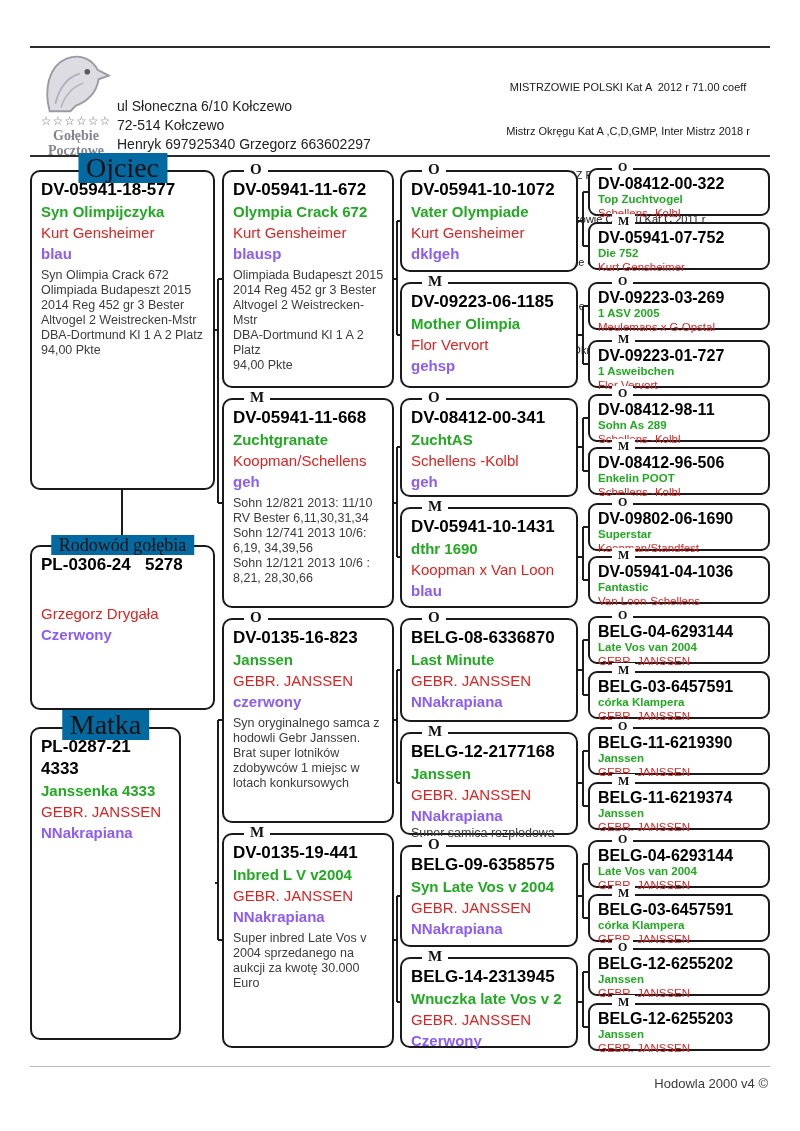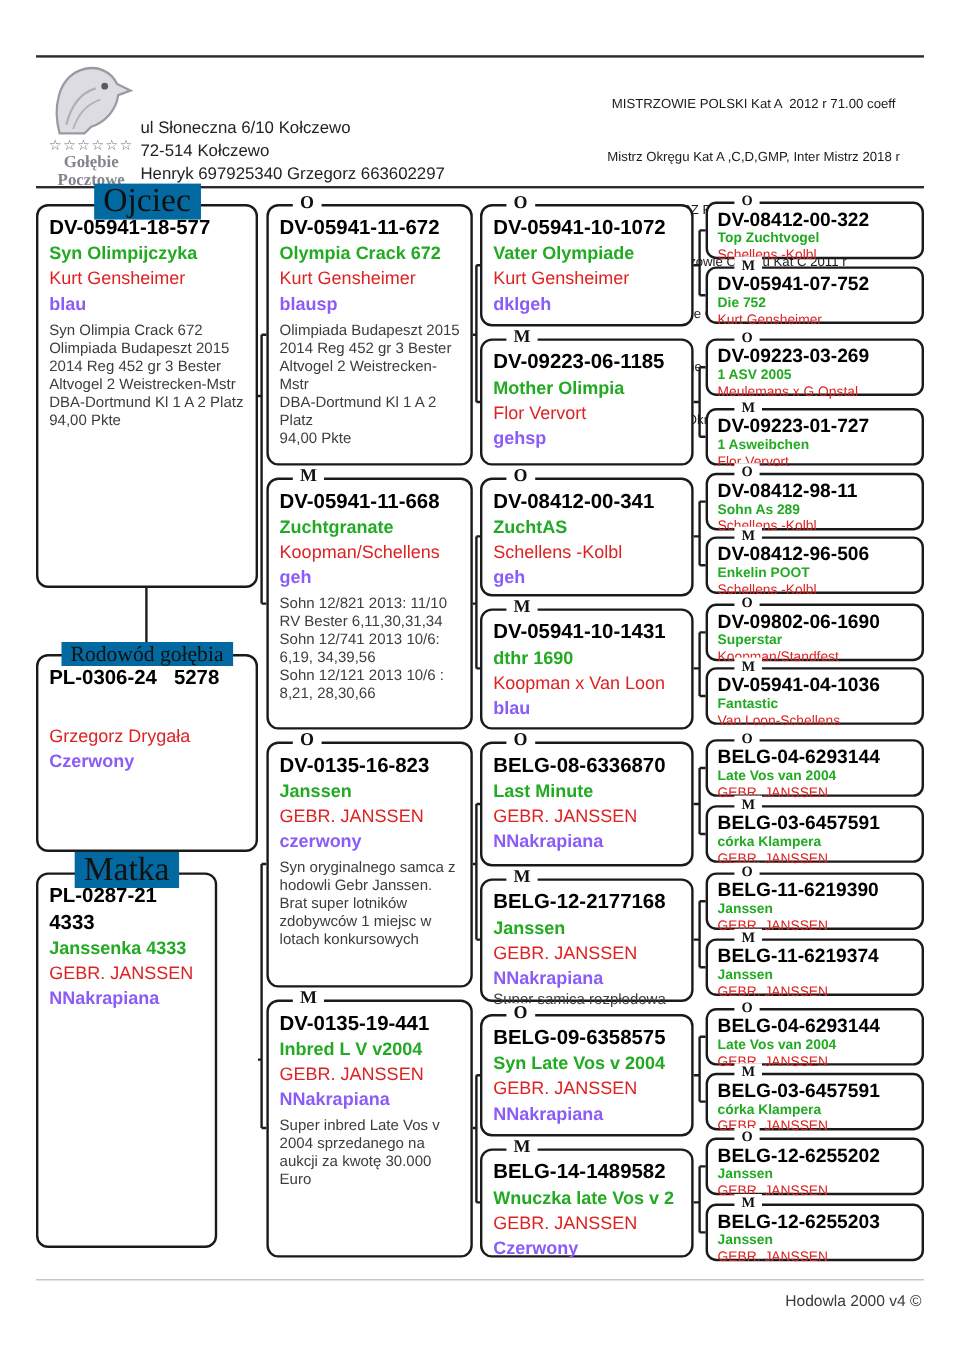--- a/index.html
+++ b/index.html
@@ -211,21 +211,21 @@
   </div>
   <div class="pbox" style="left:400px;top:845px;width:178px;height:102px;">
     <span class="sexlab">O</span>
     <div class="ring">BELG-09-6358575</div>
     <div class="g">Syn Late Vos v 2004</div>
     <div class="r">GEBR. JANSSEN</div>
     <div class="b">NNakrapiana</div>
   </div>
   <div class="pbox" style="left:400px;top:957px;width:178px;height:91px;">
     <span class="sexlab">M</span>
-    <div class="ring">BELG-14-1489582</div>
+    <div class="ring">BELG-14-2313945</div>
     <div class="g">Wnuczka late Vos v 2</div>
     <div class="r">GEBR. JANSSEN</div>
     <div class="b">Czerwony</div>
   </div>
 
   <div class="pbox tiny" style="left:588px;top:168px;width:182px;height:48px;">
     <span class="sexlab">O</span>
     <div class="ring">DV-08412-00-322</div>
     <div class="g">Top Zuchtvogel</div>
     <div class="r">Schellens -Kolbl</div>

